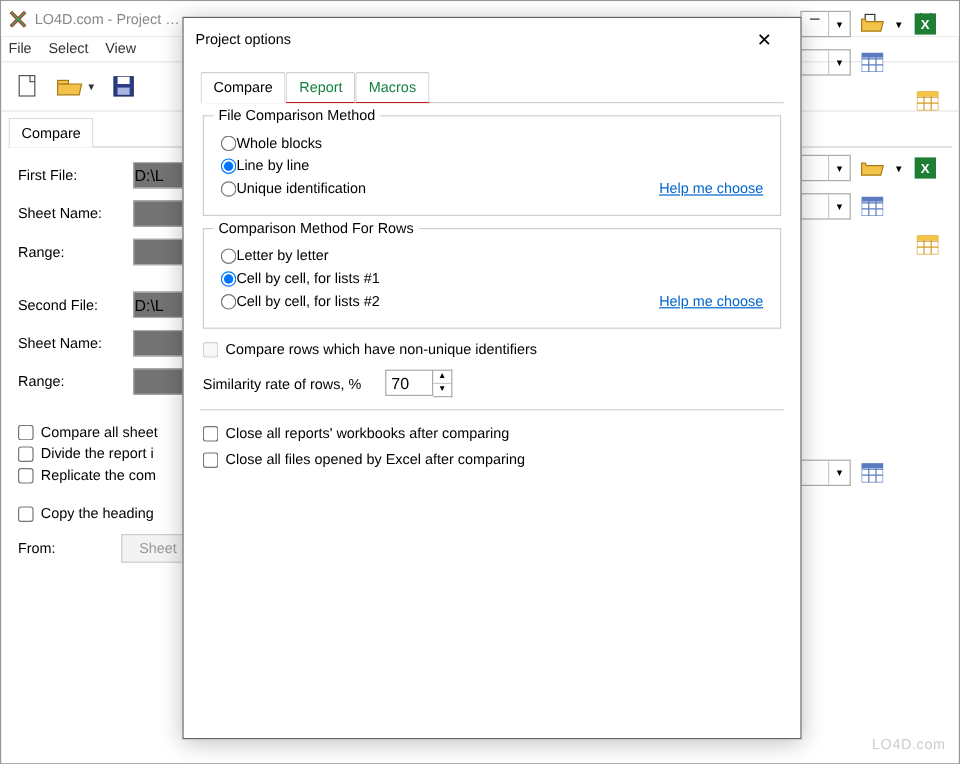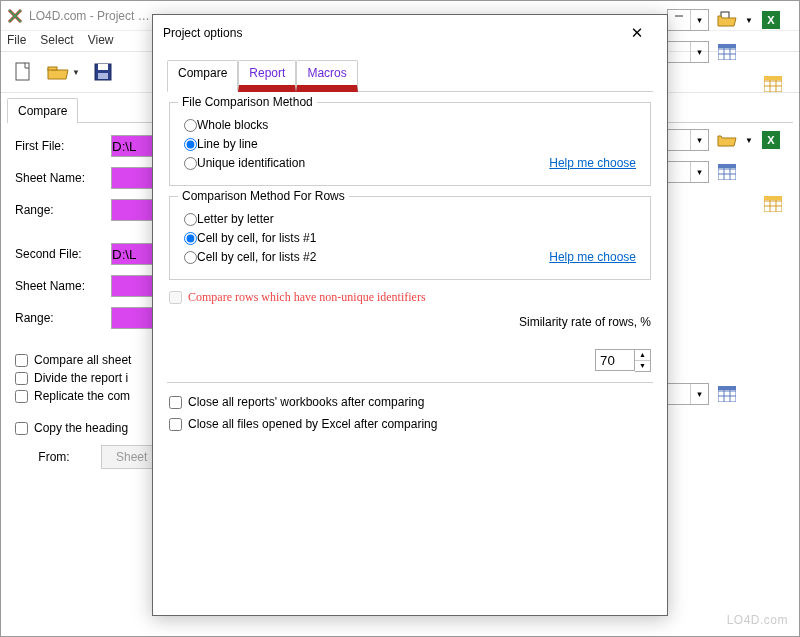--- a/index.html
+++ b/index.html
@@ -16,49 +16,49 @@
 .toolbar { padding: 6px 8px; border-top: 1px solid #e6e6e6; border-bottom: 1px solid #e6e6e6; display: flex; gap: 6px; align-items: center; }
 .tb-btn { width: 28px; height: 28px; display: flex; align-items: center; justify-content: center; }
 .drop-arrow { font-size: 8px; color: #333; margin-left: 2px; }
 
 .main-tabs { padding: 4px 6px 0 6px; display: flex; }
 .tab { padding: 5px 10px; border: 1px solid #cfcfcf; border-bottom: none; background: #fff; position: relative; top: 1px; border-radius: 2px 2px 0 0; }
 
 .form-area { padding: 10px 8px; border-top: 1px solid #cfcfcf; margin: 0 6px; }
 .row { display: flex; align-items: center; gap: 6px; margin-bottom: 6px; height: 26px; }
 .lbl { width: 90px; }
-.field { flex: 1; height: 22px; border: 1px solid #aaa; padding: 2px 0; background: #d946ef; }
+.field { flex: 1; height: 22px; border: 1px solid #aaa; padding: 2px 0; background: #737373; }
 .iconbtn { width: 24px; height: 22px; display: flex; align-items: center; justify-content: center; }
 
 .check-row { display: flex; align-items: center; gap: 6px; margin: 4px 0; }
 input[type=checkbox] { width: 13px; height: 13px; }
 
 .from-row { display: flex; align-items: center; gap: 8px; margin-top: 10px; }
 .btn-disabled { padding: 4px 14px; background: #f3f3f3; border: 1px solid #ccc; color: #999; }
 
 
 .dialog { position: absolute; left: 152px; top: 14px; width: 516px; height: 602px; background: #fff; border: 1px solid #666; box-shadow: 0 3px 18px rgba(0,0,0,0.25); }
 .dlg-title { height: 32px; display: flex; align-items: center; padding: 18px 10px; }
 .dlg-title .t { flex: 1; font-size: 12px; }
 .dlg-close { width: 40px; text-align: center; font-size: 15px; font-family: Arial; }
 .dlg-body { padding: 8px 14px; }
 
 .dlg-tabs { display: flex; border-bottom: 1px solid #cfcfcf; }
 .dtab { padding: 5px 10px; border: 1px solid #cfcfcf; background: #fff; border-radius: 2px 2px 0 0; position: relative; top: 1px; border-bottom: 1px solid #fff; }
-.dtab.inactive { border-bottom: 7px solid #b91c1c; color: #6d28d9; }
+.dtab.inactive { border-bottom: 1px solid #b91c1c; color: #15803d; }
 
 .group { border: 1px solid #cfcfcf; margin: 10px 2px; padding: 10px 14px 10px 14px; position: relative; }
 .group-label { position: absolute; top: -8px; left: 8px; background: #fff; padding: 0 4px; font-size: 12px; }
 .radio-row { display: flex; align-items: flex-end; gap: 0; margin: 5px 0; }
 .radio-row .radio-label { flex: 1; }
 input[type=radio] { width: 13px; height: 13px; }
 .link { color: #0066cc; text-decoration: underline; font-size: 12px; }
 
-.disabled-text { color: #ef4444; font-family: Liberation Serif, serif; }
-.similarity-row { display: flex; align-items: flex-end; gap: 20px; margin: 10px 2px; flex-direction: column; }
+.disabled-text { color: #000000; }
+.similarity-row { display: flex; align-items: center; gap: 20px; margin: 10px 2px; }
 .spinner { display: flex; }
 .spinner input { width: 40px; height: 22px; border: 1px solid #aaa; text-align: left; padding-left: 4px; }
 .spin-btns { width: 16px; display: flex; flex-direction: column; border: 1px solid #aaa; border-left: none; }
 .spin-btns div { flex: 1; font-size: 7px; text-align: center; border-bottom: 1px solid #ccc; line-height: 10px; }
 
 .hr { border-top: 1px solid #d0d0d0; margin: 8px 0 12px 0; }
 
 .dlg-bottom { position: absolute; bottom: 10px; left: 10px; right: 10px; display: flex; align-items: center; }
 .btn { min-width: 80px; padding: 5px 16px; border: 1px solid #888; background: #e8e8e8; text-align: center; }
 .btn.primary { border: 2px solid #0e6cd8; background: #e8e8e8; }
@@ -183,21 +183,21 @@
         <span>Replicate the com</span>
       </div>
 
     <div style="height:10px"></div>
     <div class="check-row">
         <input type="checkbox" style="">
         <span>Copy the heading</span>
       </div>
 
     <div class="from-row">
-      <span style="width:78px;text-align:center">From:</span>
+      <span style="width:78px;text-align:left">From:</span>
       <span class="btn-disabled">Sheet</span>
     </div>
 
     <div class="right-stack" style="top:8px;">
       <div class="combo-small">
           <span class="arr">▾</span>
         </div>
       <span class="iconbtn">
           <svg width="20" height="16">
             <path d="M1 4 L1 14 L17 14 L19 6 L5 6 L4 4 Z" fill="#f3c24a" stroke="#a87a12"></path>

